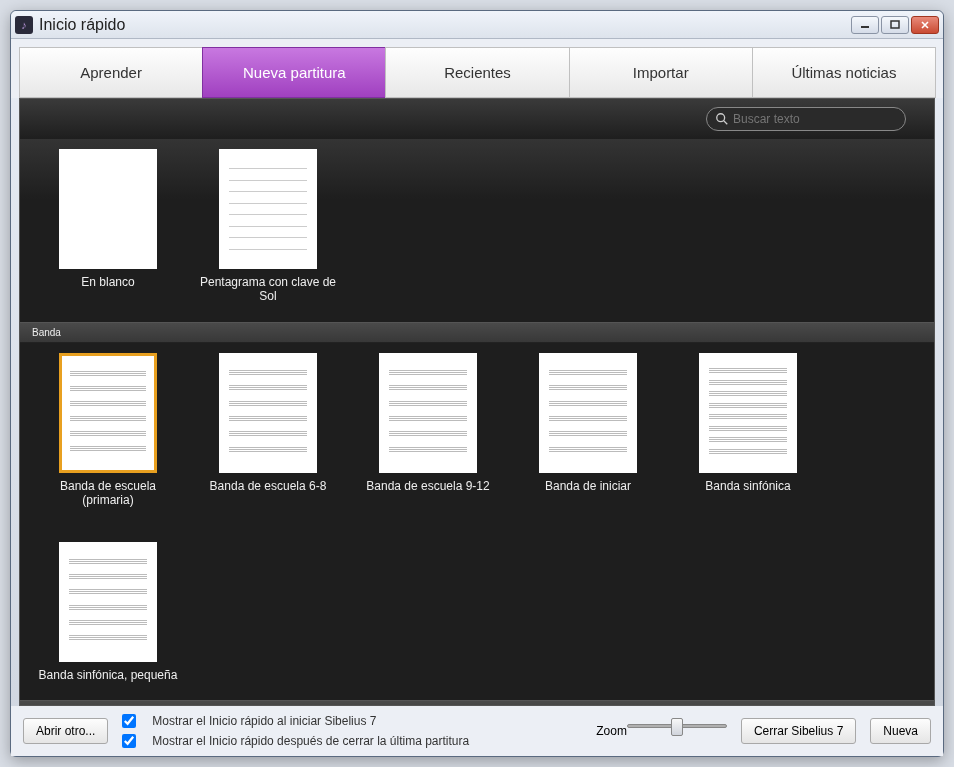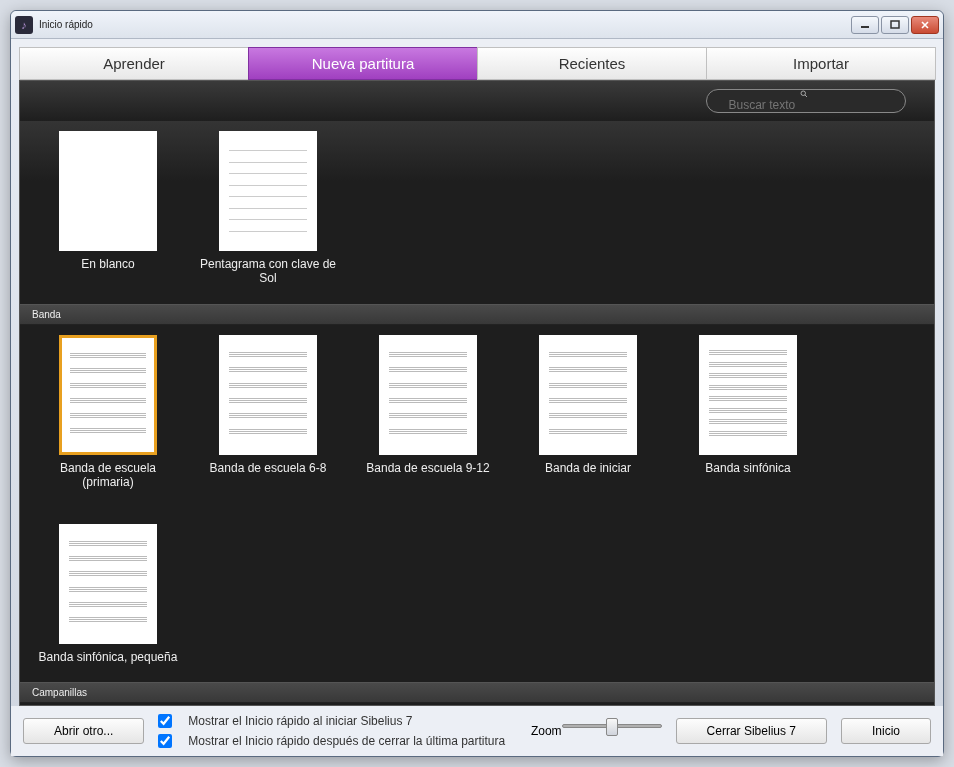--- a/index.html
+++ b/index.html
@@ -25,42 +25,42 @@
   border-bottom: 1px solid #b0b8c5;
   display: flex; align-items: center; padding: 0 4px;
   border-radius: 6px 6px 0 0;
 }
 .titlebar .app-icon {
   width: 18px; height: 18px; margin-right: 6px;
   background: #2a2a3a; border-radius: 3px;
   display: flex; align-items: center; justify-content: center;
   color: #b090d0; font-size: 11px; font-weight: bold;
 }
-.titlebar .title { font-size: 10px; color: #222; flex: 1; }
+.titlebar .title { font-size: 16px; color: #222; flex: 1; }
 .win-buttons { display: flex; gap: 2px; }
 .win-btn {
   width: 28px; height: 18px;
   border: 1px solid #8a94a5;
   border-radius: 3px;
   background: linear-gradient(to bottom, #f5f8fc, #d5dce8);
   display: flex; align-items: center; justify-content: center;
   font-size: 10px; color: #333;
 }
 .win-btn.close {
   background: linear-gradient(to bottom, #e88a7a, #c94a32);
   color: #fff; border-color: #a03520;
 }
 
 .tabbar {
   display: flex; padding: 8px 8px 0 8px;
   background: #eceff5;
 }
 .tab {
   flex: 1; text-align: center;
-  padding: 7px 4px;
+  padding: 16px 4px;
   font-size: 15px; color: #333;
   border: 1px solid #c0c0c0;
   background: linear-gradient(to bottom, #fefefe, #e8e8e8);
   margin-right: -1px;
   cursor: pointer;
 }
 .tab.active {
   background: linear-gradient(to bottom, #c878e0, #a040c0);
   color: #fff;
   border-color: #8030a0;
@@ -74,21 +74,21 @@
   overflow: hidden;
 }
 .search-row {
   padding: 8px 28px 8px 8px; display: flex; justify-content: flex-end;
   background: linear-gradient(to bottom, #3a3a3a, #1e1e1e);
 }
 .search-box {
   width: 200px; height: 24px;
   background: #2a2a2a;
   border: 1px solid #888; border-radius: 12px;
-  display: flex; align-items: center; padding: 0 8px; flex-direction: column;
+  display: flex; align-items: center; padding: 0 8px;
 }
 .search-box svg { width: 14px; height: 14px; margin-right: 4px; }
 .search-box input {
   flex: 1; background: transparent; border: none; outline: none;
   color: #ddd; font-size: 12px;
 }
 
 .scroll-pane {
   flex: 1; overflow-y: auto;
   background: linear-gradient(to bottom, #343434 0%, #1e1e1e 60px, #1e1e1e 100%);
@@ -125,21 +125,21 @@
   border-top: 1px solid #555; border-bottom: 1px solid #222;
   color: #eee; font-size: 10px; padding: 4px 12px;
 }
 
 .bottom-bar {
   padding: 8px 12px;
   background: #eceff5;
   display: flex; align-items: center; gap: 14px;
 }
 .btn {
-  padding: 5px 30px;
+  padding: 5px 12px;
   background: linear-gradient(to bottom, #fdfdfd, #e5e5e5);
   border: 1px solid #a8a8a8; border-radius: 3px;
   font-size: 12px; cursor: pointer;
 }
 .checkbox-col { display: flex; flex-direction: column; gap: 6px; flex: 1; }
 .check-row { display: flex; align-items: center; gap: 16px; font-size: 12px; color: #333; }
 .check-row input { width: 14px; height: 14px; }
 .zoom-group { display: flex; align-items: flex-start; font-size: 12px; }
 .zoom-slider {
   width: 100px; height: 4px; background: #b0b0b0;
@@ -177,20 +177,21 @@
           </svg>
       </div>
     </div>
   </div>
 
   <div class="tabbar">
     <div class="tab">Aprender</div>
     <div class="tab active">Nueva partitura</div>
     <div class="tab">Recientes</div>
     <div class="tab">Importar</div>
+    <div class="tab">Últimas noticias</div>
   </div>
 
   <div class="content-area">
     <div class="search-row">
       <div class="search-box">
         <svg viewBox="0 0 16 16">
             <circle cx="6.5" cy="6.5" r="4.5" fill="none" stroke="#ccc" stroke-width="1.5"></circle>
             <line x1="10" y1="10" x2="14" y2="14" stroke="#ccc" stroke-width="1.5"></line>
           </svg>
         <input type="text" placeholder="Buscar texto" style="">
@@ -475,15 +476,15 @@
         <span>Mostrar el Inicio rápido después de cerrar la última partitura</span>
       </label>
     </div>
     <div class="zoom-group">
       <span>Zoom</span>
       <div class="zoom-slider">
         <div class="zoom-thumb"></div>
       </div>
     </div>
     <button class="btn">Cerrar Sibelius 7</button>
-    <button class="btn">Inicio</button>
+    <button class="btn">Nueva</button>
   </div>
 </div>
 
 </body></html>

